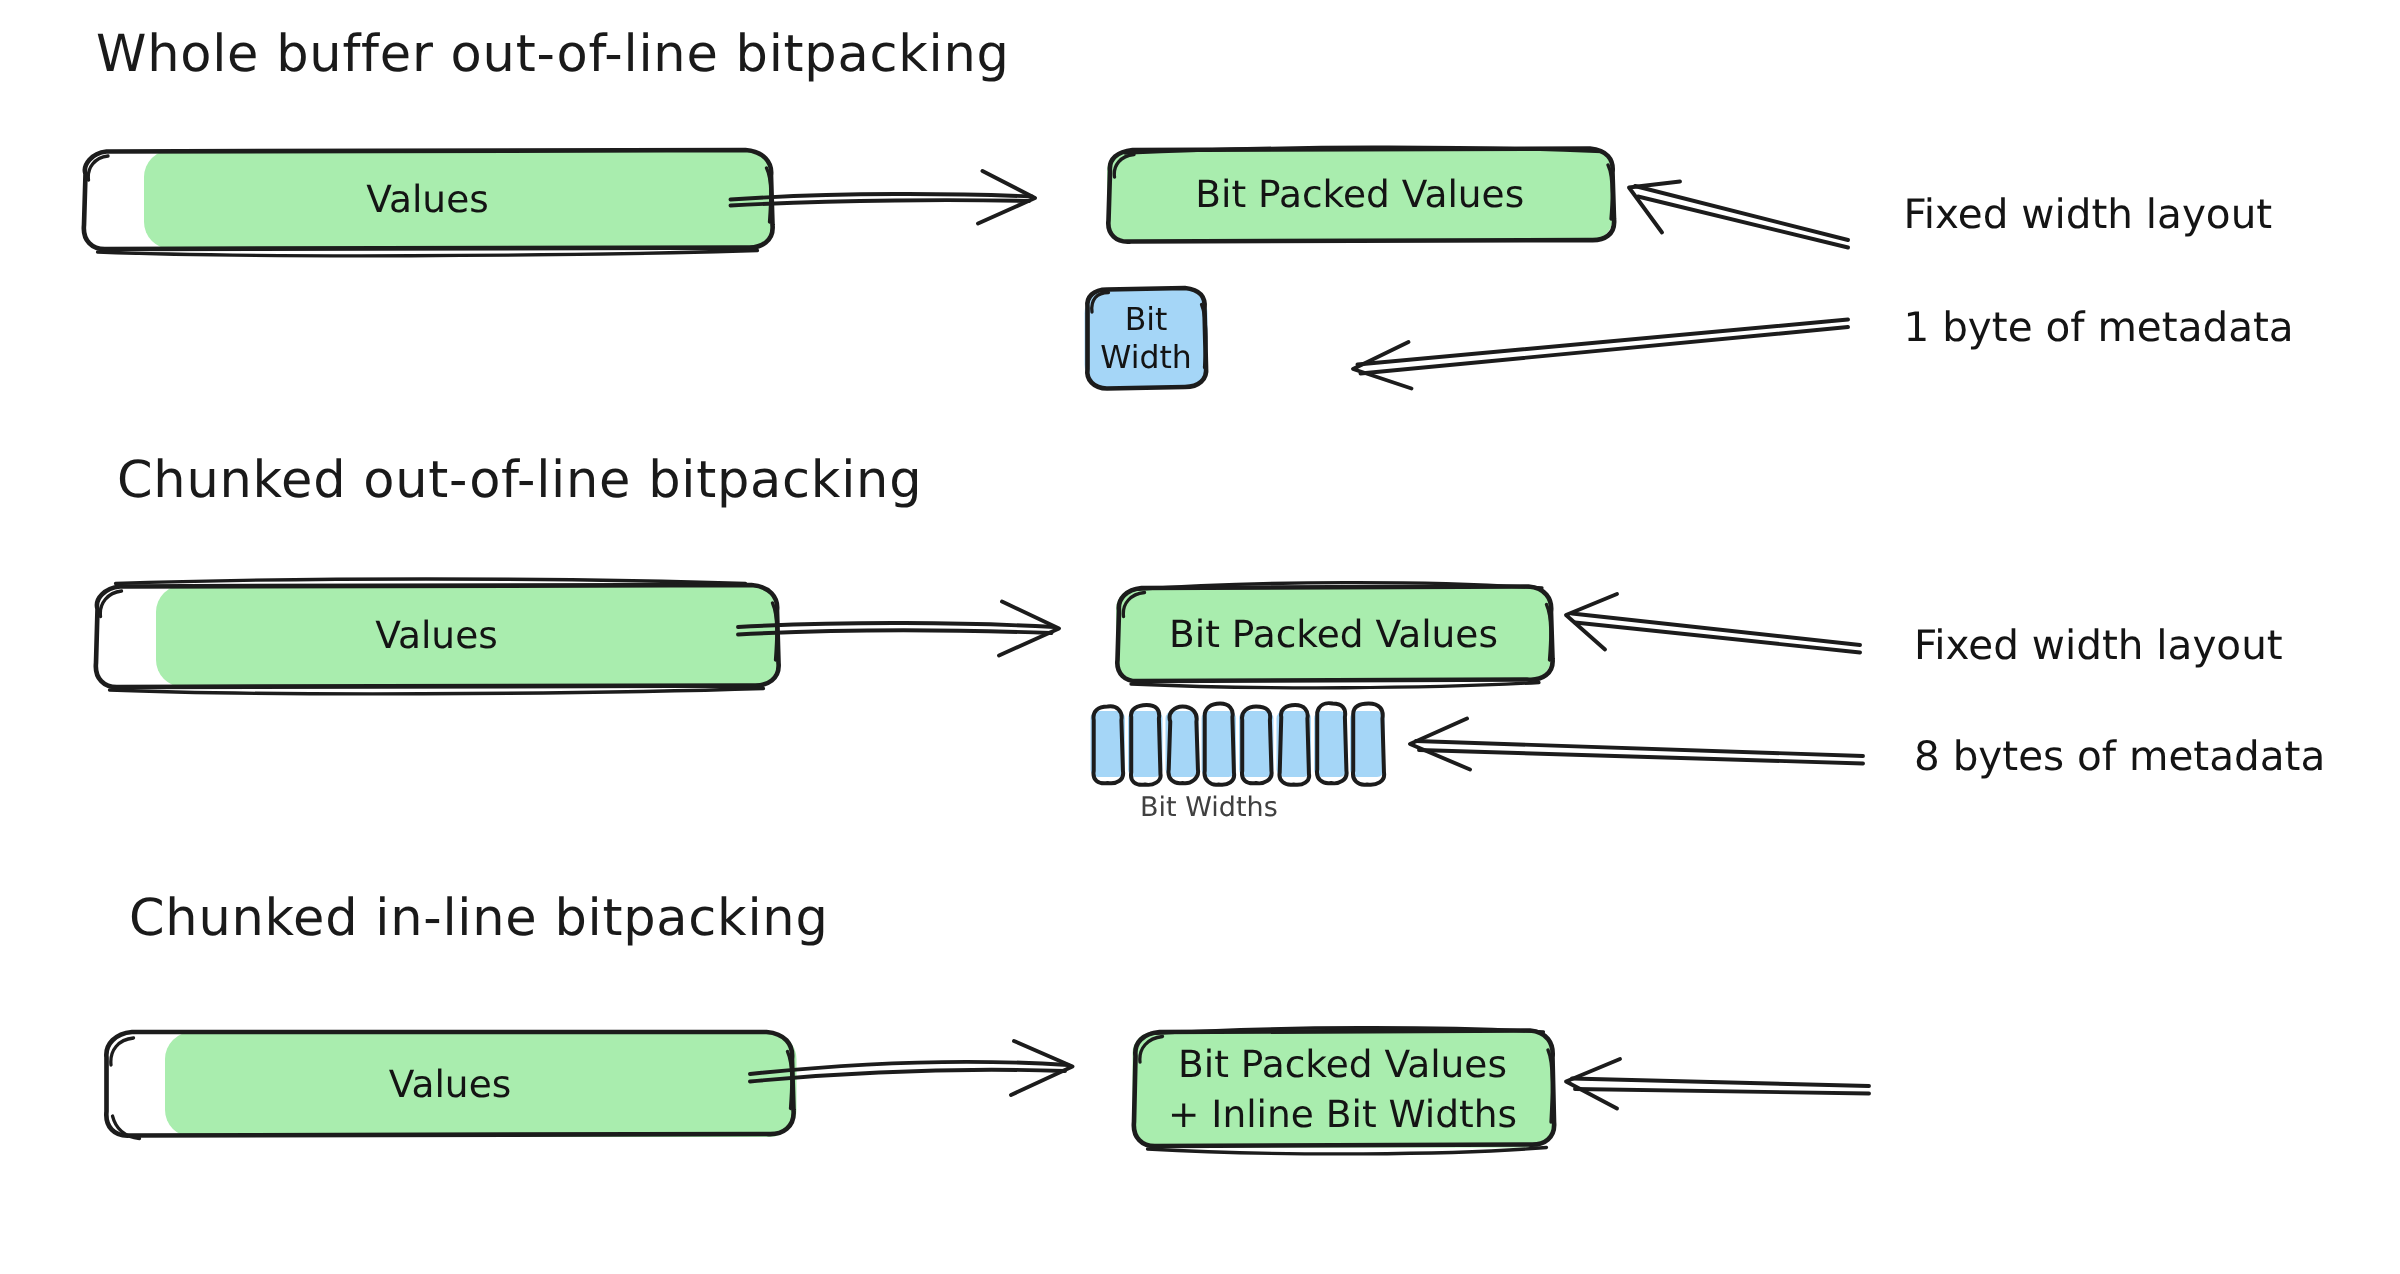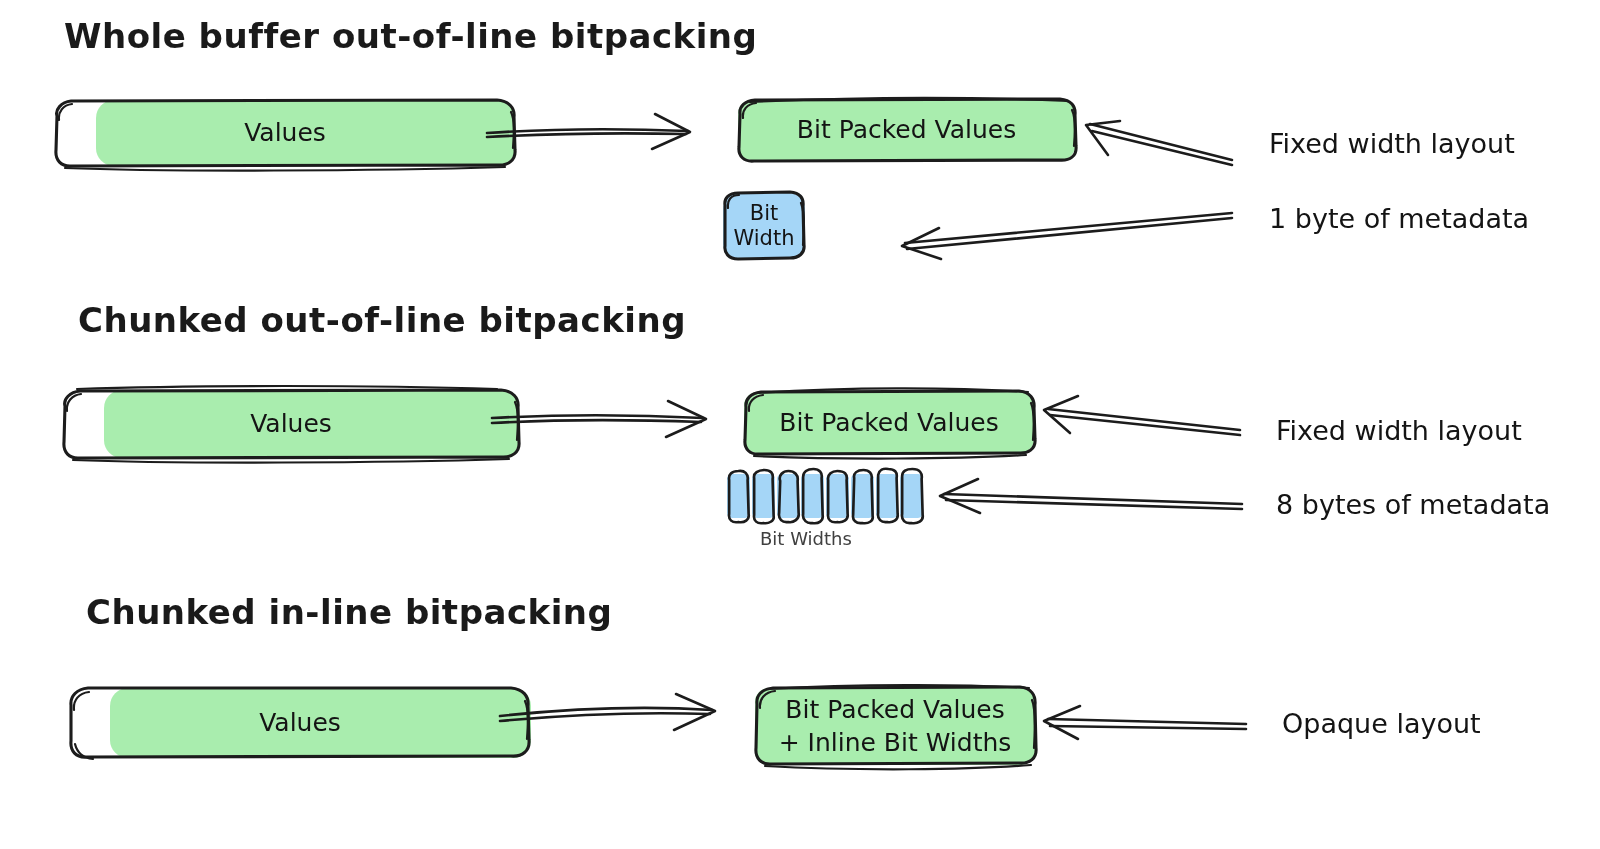--- a/index.html
+++ b/index.html
@@ -17,21 +17,21 @@
   }
   .canvas {
     position: absolute;
     inset: 0;
   }
   
   .heading {
     position: absolute;
     font-family: "DejaVu Sans", sans-serif;
     font-size: 34px;
-    font-weight: 700;
+    font-weight: 400;
     color: #1a1a1a;
     letter-spacing: 0.5px;
     white-space: nowrap;
   }
   #heading-1 { left: 64px;  top: 16px; }
   #heading-2 { left: 78px;  top: 300px; }
   #heading-3 { left: 86px;  top: 592px; }
 
   
   .box {
@@ -290,21 +290,20 @@
     <svg class="outline" viewBox="0 0 300 97" preserveAspectRatio="none">
       <path class="ink ink-3" d="M12,26 C11,17 17,11 28,10 L275,9 C286,10 291,17 290,27 L291,70 C292,80 285,86 274,85 L27,86 C16,87 10,80 11,70 Z"></path>
       <path class="ink ink-2" d="M15,30 C14,21 20,14 30,13 M287,22 C291,31 290,52 289,70"></path>
       <path class="ink ink-2" d="M22,11 C110,6 220,6 284,10"></path>
       <path class="ink ink-2" d="M20,88 C110,93 225,92 286,87"></path>
     </svg>
     <div class="box-label">Bit Packed Values
 + Inline Bit Widths</div>
   </div>
 
-  <div class="annot" id="annot-3a">Opaque layout</div>
 
   <svg id="connectors" viewBox="0 0 1600 849">
 
     <g>
       <path class="ink ink-25" d="M487,133 C560,128 640,129 688,131"></path>
       <path class="ink ink-25" d="M487,137 C560,133 640,133 686,134"></path>
       <path class="ink ink-25" d="M655,114 L690,132 L652,149"></path>
     </g>
 
     <g>

